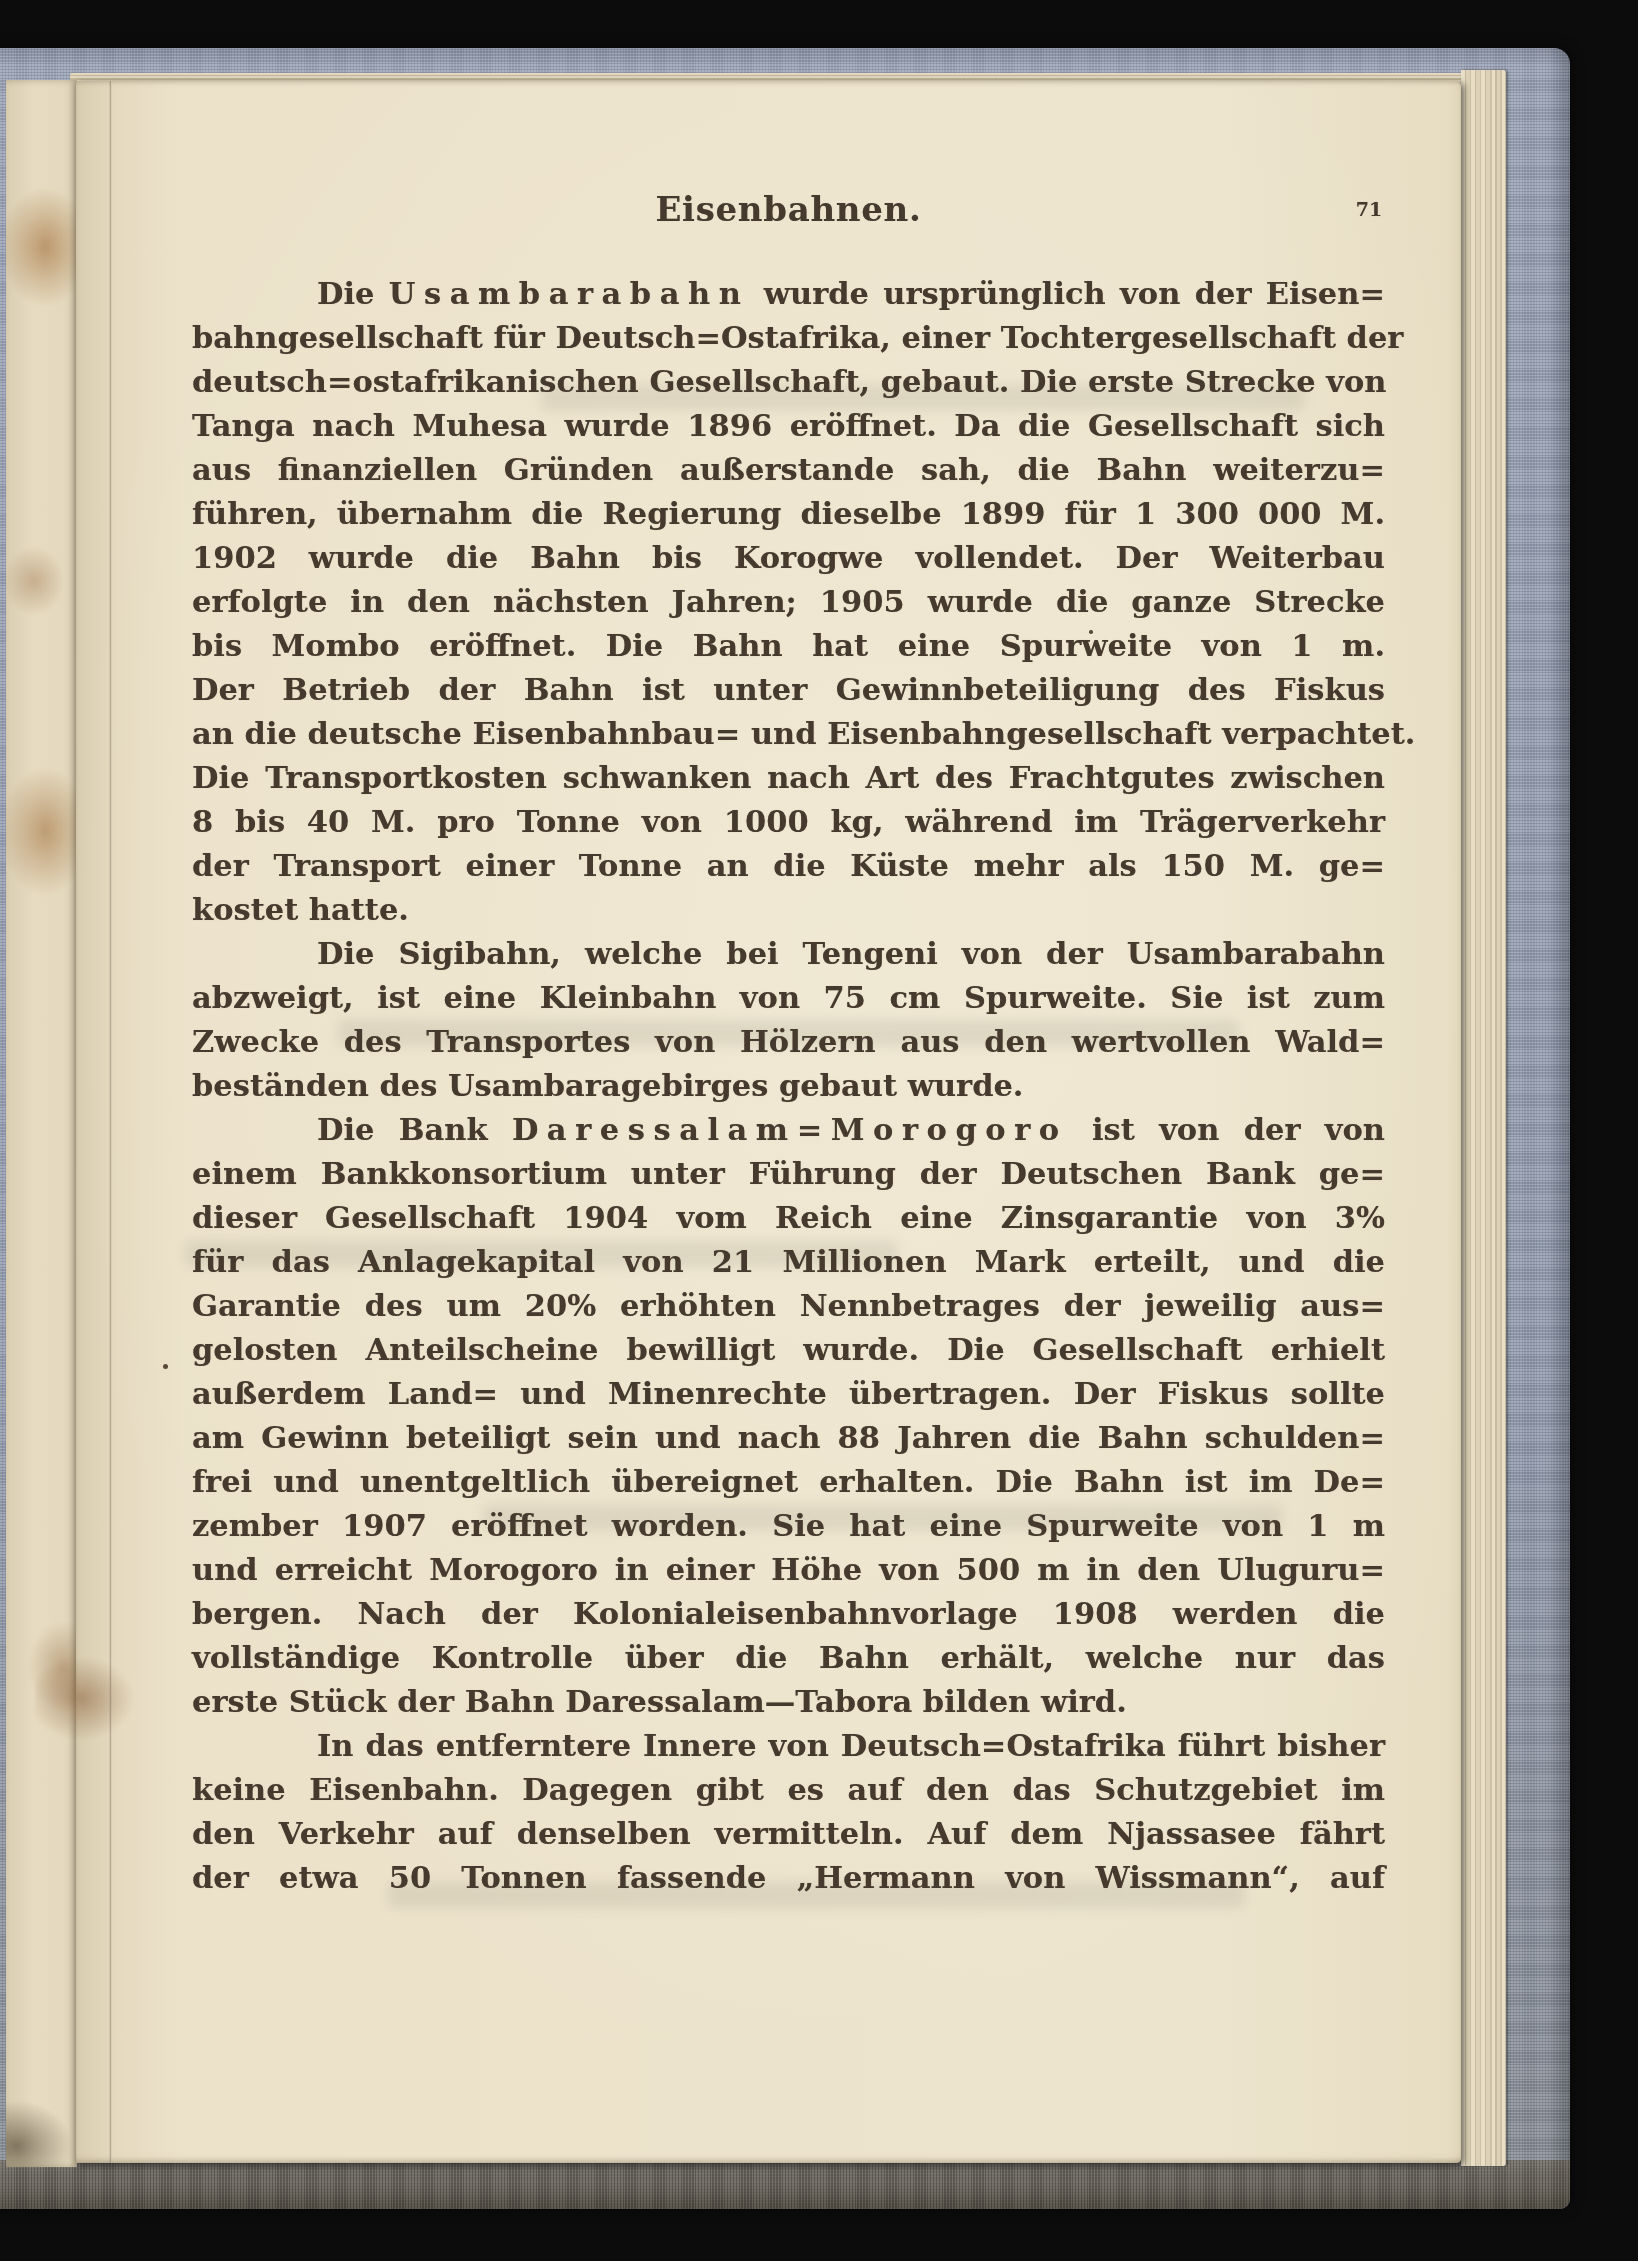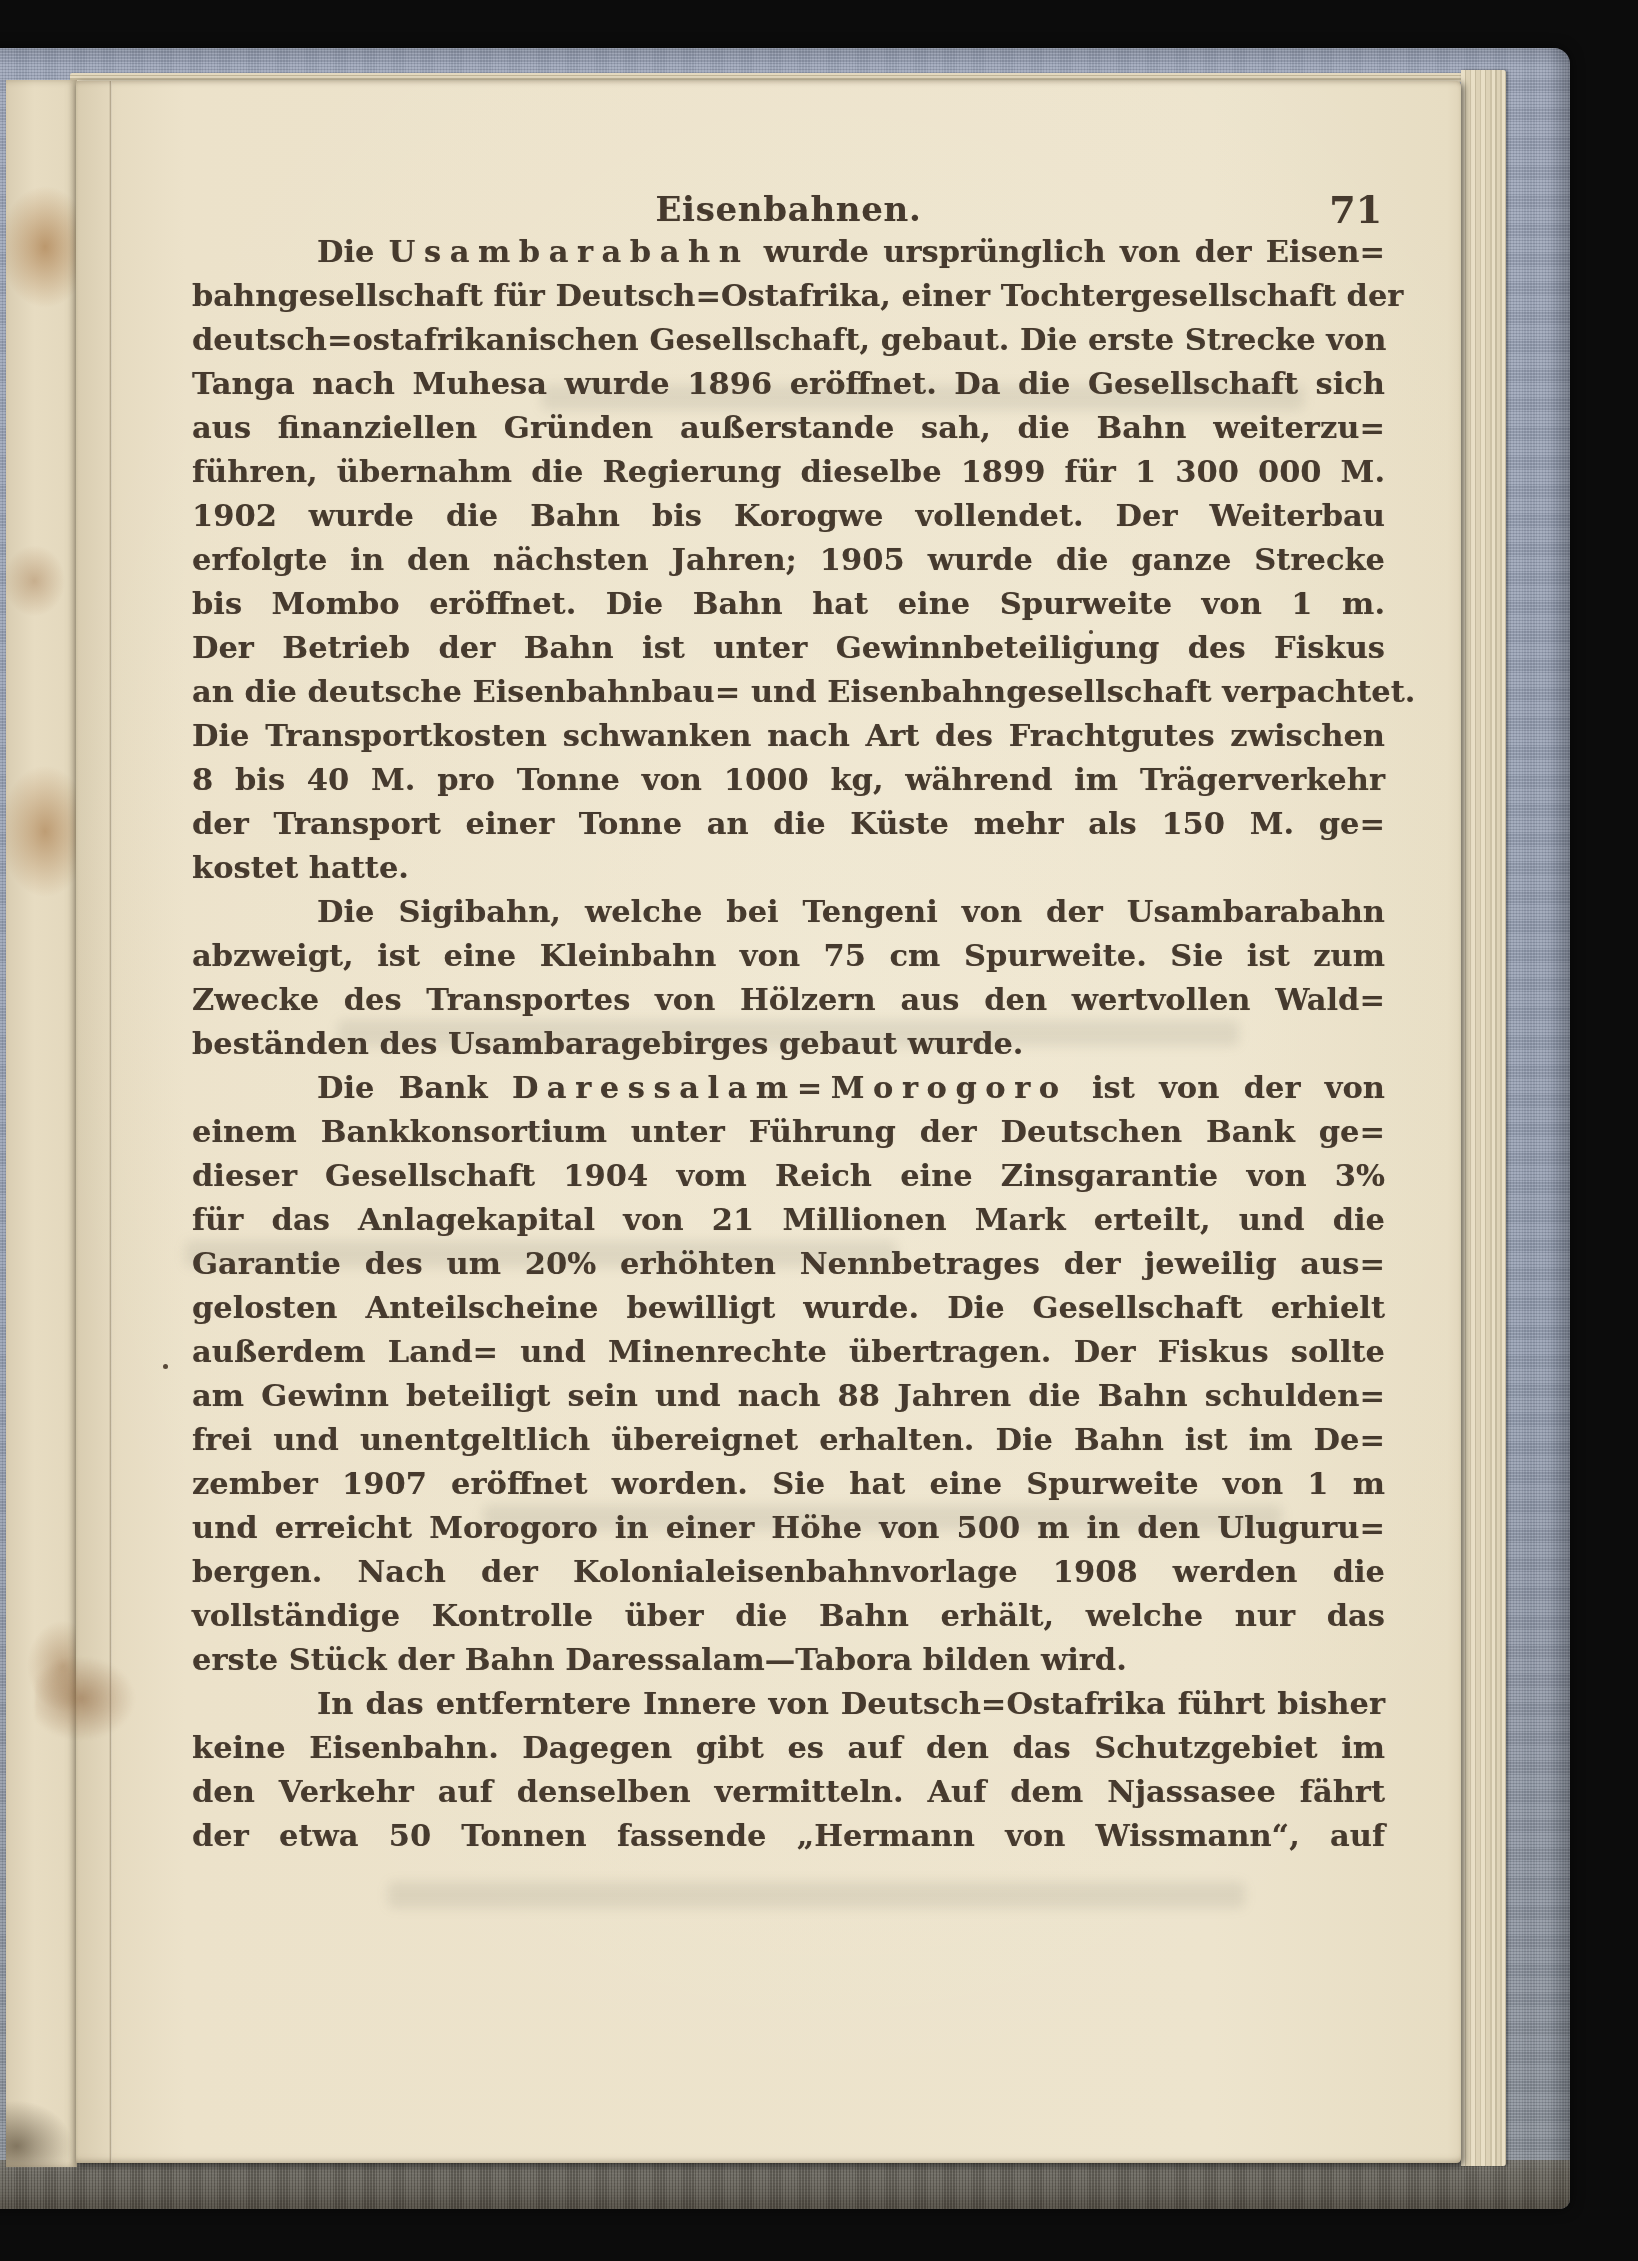--- a/index.html
+++ b/index.html
@@ -89,24 +89,24 @@
     color:#463a2e;
   }
   .header-row{position:relative;height:39px;}
   .running-title{
     position:absolute;left:0;right:0;text-align:center;
     font-size:34px;line-height:39px;letter-spacing:0.7px;font-weight:600;
     text-shadow:0 0 0.7px rgba(70,55,40,.35);
   }
   .page-number{
     position:absolute;right:2.9px;top:0;
-    font-size:38px;line-height:39px;font-weight:600;
+    font-size:19px;line-height:39px;font-weight:600;
     text-shadow:0 0 0.7px rgba(70,55,40,.35);
   }
-  .text-block{}
+  .text-block{margin-top:42px;}
   .line{
     height:44px;line-height:44px;font-size:30.5px;font-weight:600;
     text-align:justify;text-align-last:justify;
     white-space:nowrap;
     text-shadow:0 0 0.7px rgba(70,55,40,.35);
   }
   .line.first{text-indent:125px;}
   .line.lastline{text-align-last:left;}
   .line .gesperrt{letter-spacing:.28em;}
 </style>

